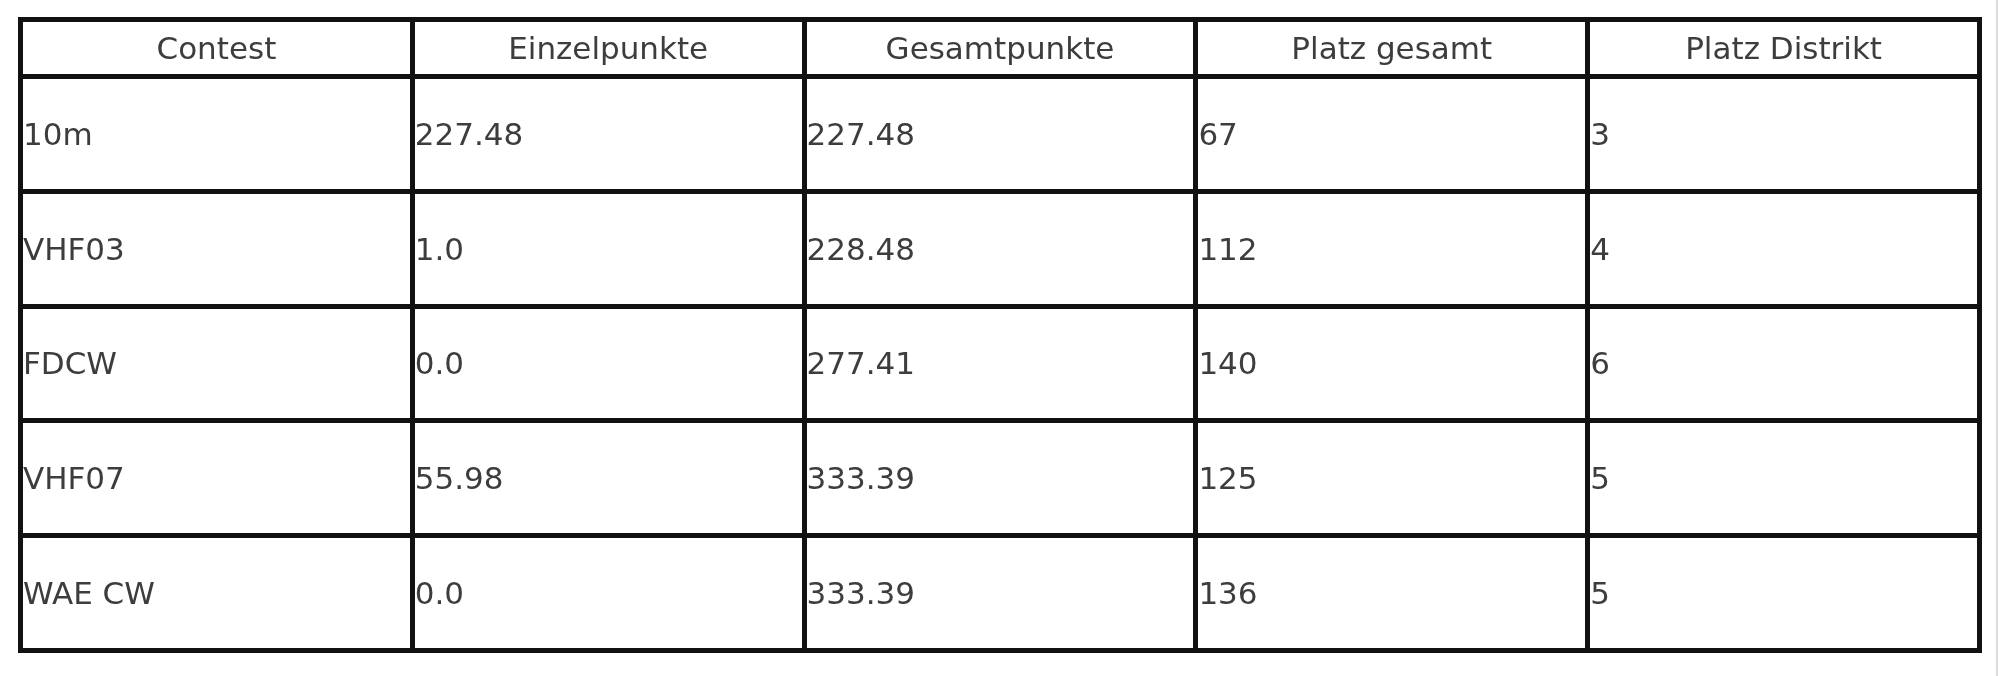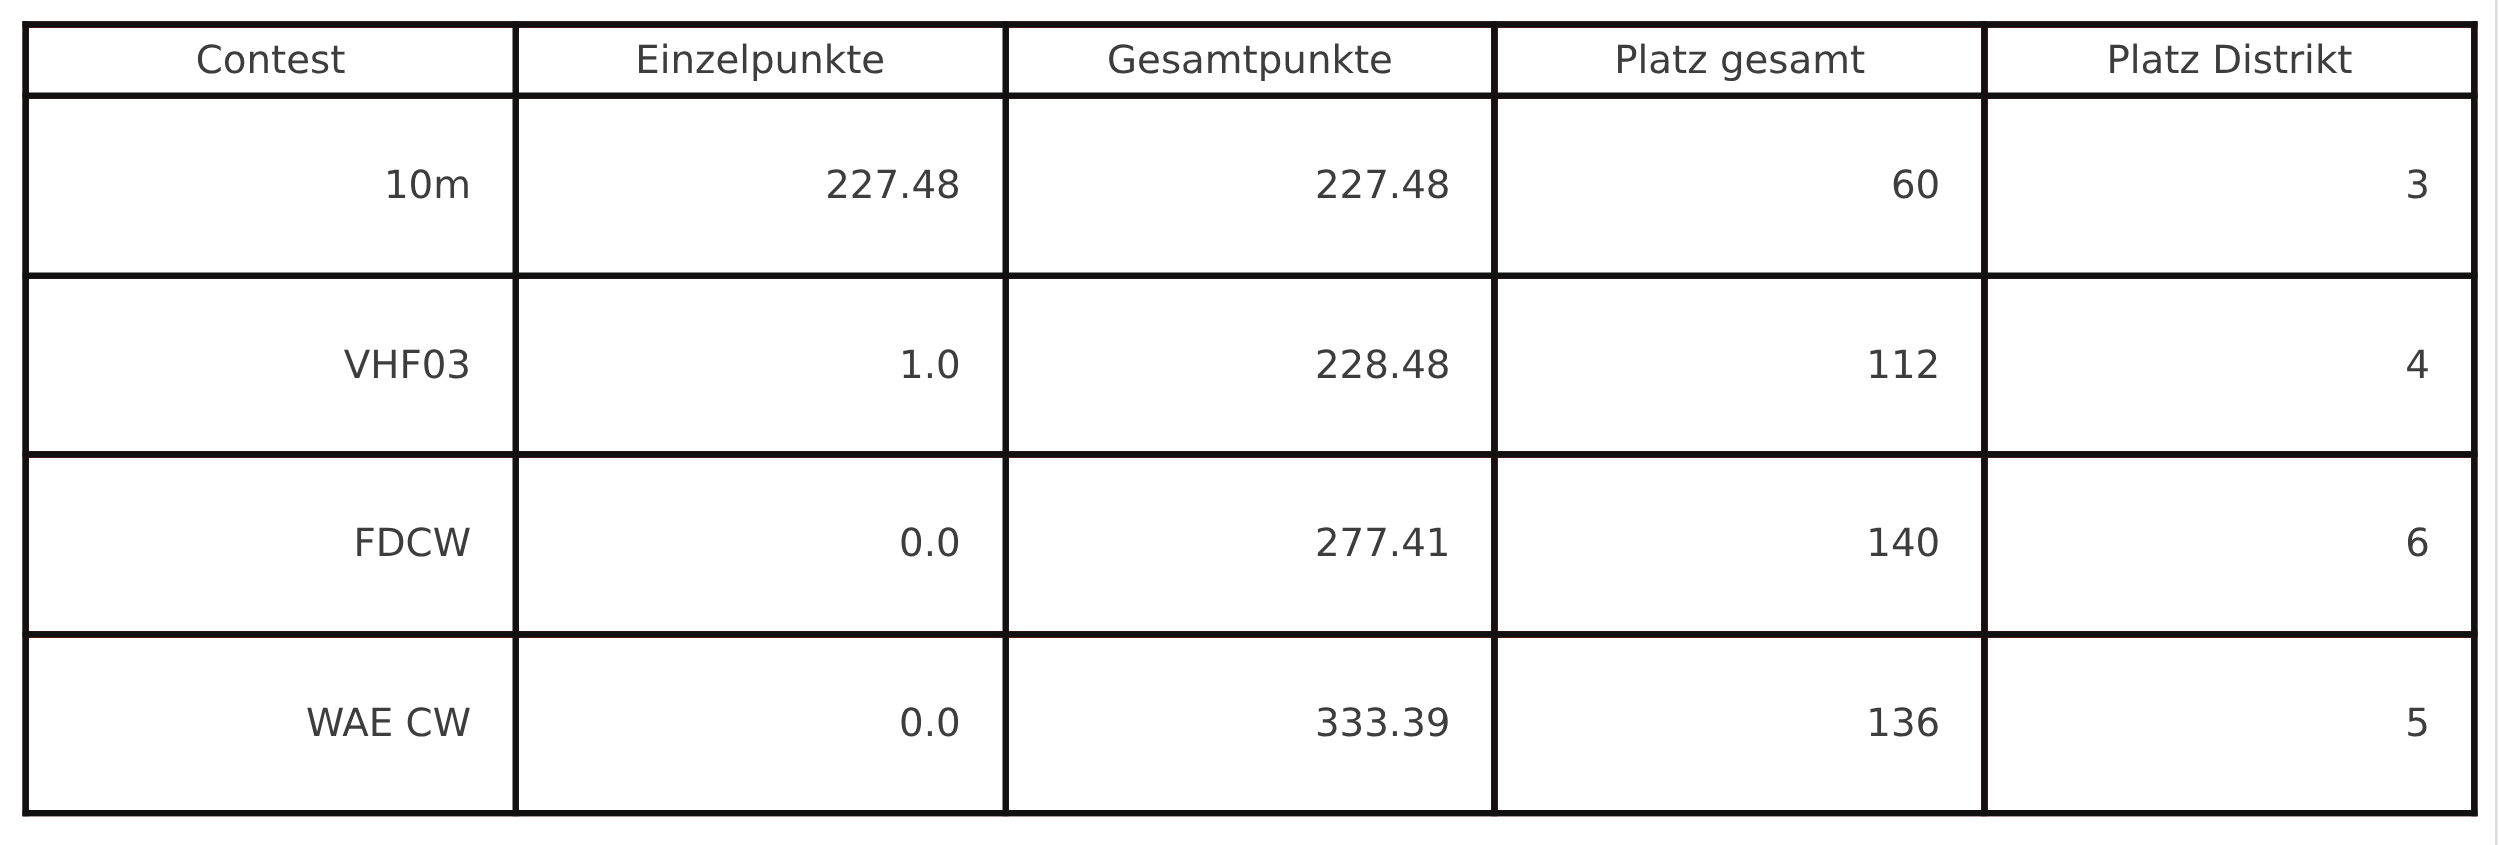--- a/index.html
+++ b/index.html
@@ -18,37 +18,36 @@
     position: absolute;
     left: 18px;
     top: 17px;
     width: 1964px;
     height: 636px;
     border-collapse: collapse;
     table-layout: fixed;
     font-family: "DejaVu Sans", sans-serif;
     font-size: 31px;
     color: #3d3d3d;
-    background: #7f1d1d;
+    background: #a3a3a3;
   }
   table.contest-table th,
   table.contest-table td {
     border: 5px solid #111111;
     background: #ffffff;
     font-weight: normal;
     vertical-align: middle;
     overflow: hidden;
     white-space: nowrap;
   }
   table.contest-table th {
     text-align: center;
     padding: 0;
   }
   table.contest-table td {
-    text-align: right;
     padding: 0 33px 0 0;
   }
   thead tr { height: 57px; }
   tbody tr { height: 52px; }
   .right-edge-divider {
     position: absolute;
     left: 1996px;
     top: 0;
     width: 2px;
     height: 676px;
@@ -74,38 +73,45 @@
         <th>Gesamtpunkte</th>
         <th>Platz gesamt</th>
         <th>Platz Distrikt</th>
       </tr>
     </thead>
     <tbody>
       <tr>
         <td>10m</td>
         <td>227.48</td>
         <td>227.48</td>
-        <td>60</td>
+        <td>67</td>
         <td>3</td>
       </tr>
       <tr>
         <td>VHF03</td>
         <td>1.0</td>
         <td>228.48</td>
         <td>112</td>
         <td>4</td>
       </tr>
       <tr>
         <td>FDCW</td>
         <td>0.0</td>
         <td>277.41</td>
         <td>140</td>
         <td>6</td>
       </tr>
       <tr>
+        <td>VHF07</td>
+        <td>55.98</td>
+        <td>333.39</td>
+        <td>125</td>
+        <td>5</td>
+      </tr>
+      <tr>
         <td>WAE CW</td>
         <td>0.0</td>
         <td>333.39</td>
         <td>136</td>
         <td>5</td>
       </tr>
     </tbody>
   </table>
   <div class="right-edge-divider"></div>
 </div>

